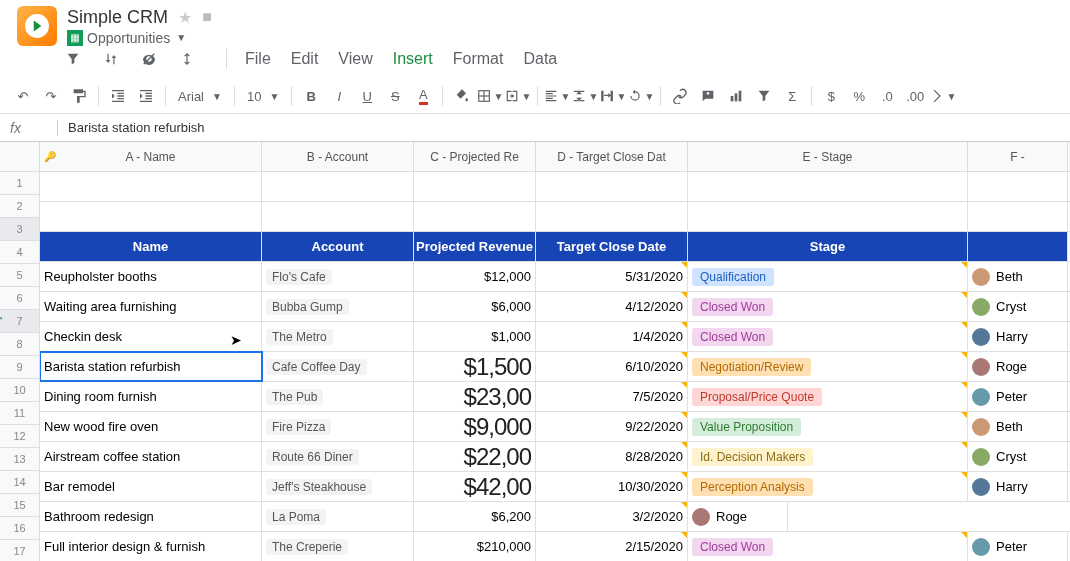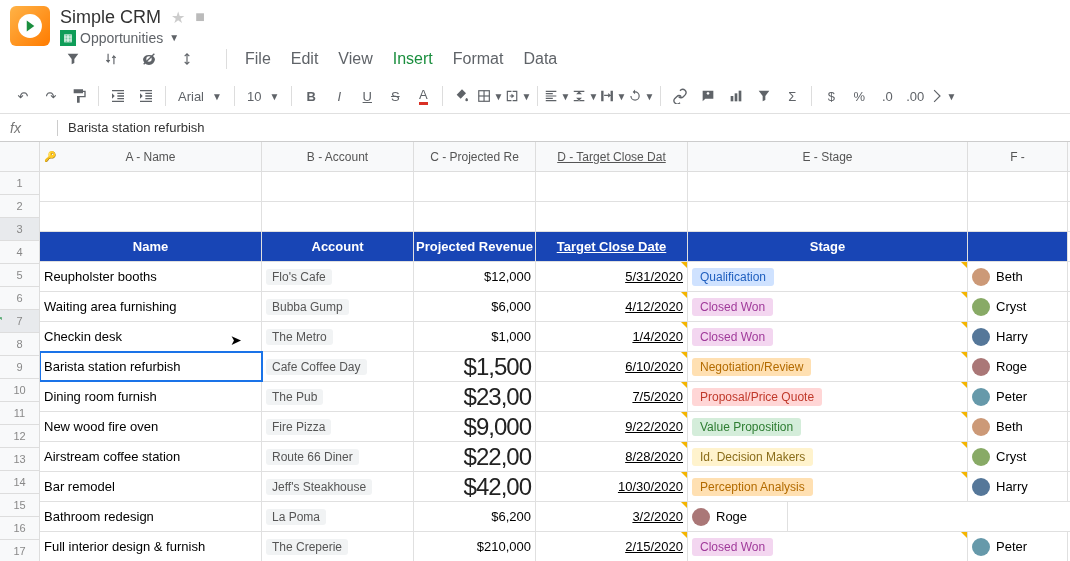--- a/index.html
+++ b/index.html
@@ -1,17 +1,17 @@
 <!DOCTYPE html>
 <html><head>
 <meta charset="utf-8">
 <style>
 * { margin: 0; padding: 0; box-sizing: border-box; }
 html, body { width: 1070px; height: 561px; font-family: Arial, sans-serif; font-size: 13px; background: #fff; overflow: hidden; }
-.header { display: flex; align-items: center; padding: 6px 10px 0 10px; gap: 10px; }
+.header { display: flex; align-items: center; padding: 6px 10px 0 17px; gap: 10px; }
 .app-logo { width: 40px; height: 40px; border-radius: 6px; background: linear-gradient(135deg, #ffb347, #ff7b00); display: flex; align-items: center; justify-content: center; }
 .app-logo svg { width: 26px; height: 26px; }
 .title-area { flex: 1; }
 .doc-title { font-size: 18px; color: #333; display: flex; align-items: center; gap: 10px; }
 .star { color: #ccc; font-size: 16px; }
 .folder { color: #bbb; font-size: 16px; }
 .sheet-tabs { display: flex; align-items: center; margin-top: 2px; }
 .sheet-tab { display: flex; align-items: center; gap: 4px; color: #5f6368; font-size: 14px; font-weight: 500; }
 .sheet-icon { width: 16px; height: 16px; background: #0f9d58; display: inline-flex; align-items: center; justify-content: center; color: #fff; font-size: 10px; }
 .menubar { display: flex; align-items: center; gap: 4px; padding: 0 10px 6px 70px; color: #5f6368; font-size: 16px; }
@@ -33,21 +33,21 @@
 .colhdr-row { height: 30px; display: flex; background: #f8f9fa; border-bottom: 1px solid #ddd; }
 .colhdr { display: flex; align-items: center; justify-content: center; color: #555; font-size: 12px; border-right: 1px solid #ddd; font-weight: 500; }
 .keyicon { position: absolute; left: 4px; color: #888; font-size: 10px; }
 .corner { width: 40px; height: 30px; border-right: 1px solid #ddd; border-bottom: 1px solid #ddd; background: #f8f9fa; }
 .sheet-area { flex: 1; overflow: hidden; }
 .datarow { height: 30px; display: flex; border-bottom: 1px solid #e0e0e0; }
 .cell { border-right: 1px solid #e0e0e0; padding: 0 4px; display: flex; align-items: center; white-space: nowrap; overflow: hidden; position: relative; }
 .col-a { width: 222px; }
 .col-b { width: 152px; }
 .col-c { width: 122px; }
-.col-d { width: 152px; text-decoration: underline; }
+.col-d { width: 152px; }
 .col-e { width: 280px; }
 .col-f { width: 100px; }
 .thead { background: #1845b5; color: #fff; font-weight: 600; justify-content: center; }
 .account-chip { background: #f1f3f4; color: #555; border-radius: 3px; padding: 1px 6px; font-size: 12px; }
 .rev { justify-content: flex-end; }
 .big-rev { font-size: 24px; font-weight: 400; color: #222; letter-spacing: -1px; }
 .date { justify-content: flex-end; }
 .stage-chip { border-radius: 3px; padding: 2px 8px; font-size: 12px; }
 .owner { display: flex; align-items: center; gap: 6px; }
 .avatar { width: 18px; height: 18px; border-radius: 50%; background: #888; display: inline-block; }

